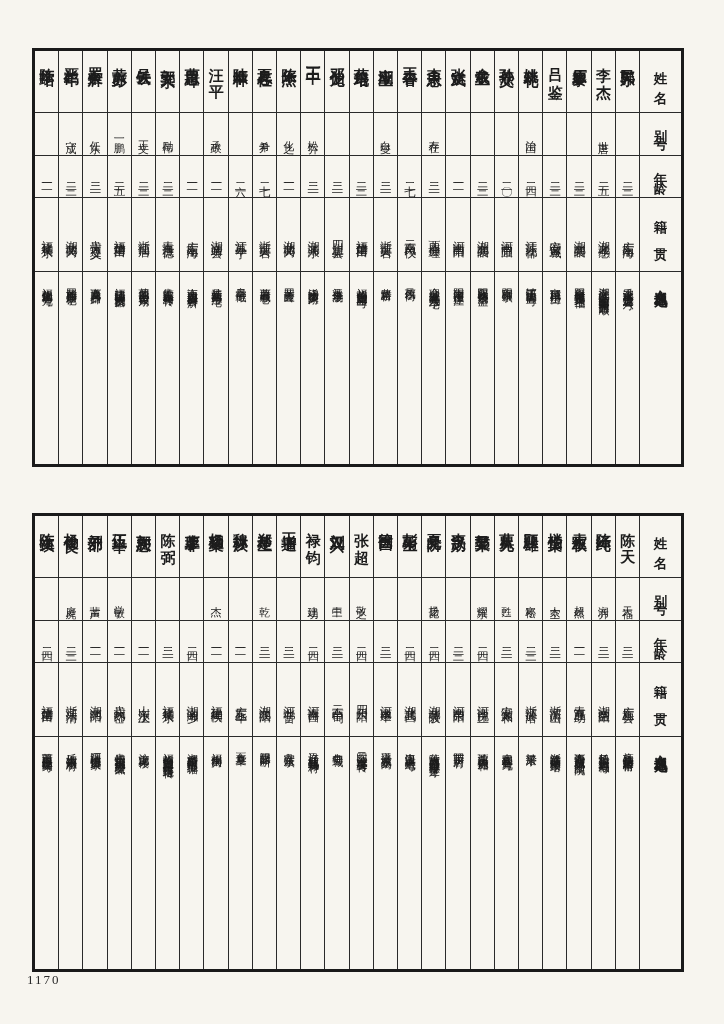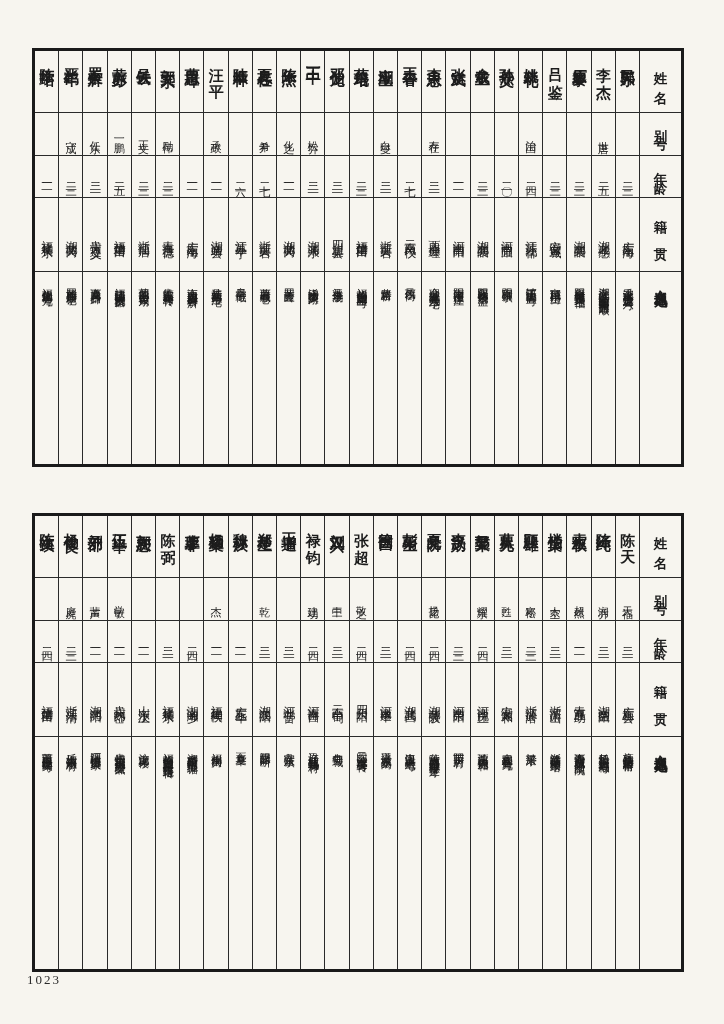--- a/index.html
+++ b/index.html
@@ -406,14 +406,14 @@
         <div class="cell c-addr">乐清大荆镇水涨村</div>
       </div>
       <div class="col">
         <div class="cell c-name">陈文镇</div>
         <div class="cell c-alias"></div>
         <div class="cell c-age">二四</div>
         <div class="cell c-native">福建莆田</div>
         <div class="cell c-addr">莆田西门外企溪仙聚号</div>
       </div>
     </div>
-  <div class="page-number">1023</div>
+  <div class="page-number">1170</div>
 </div>
 
 </body></html>

